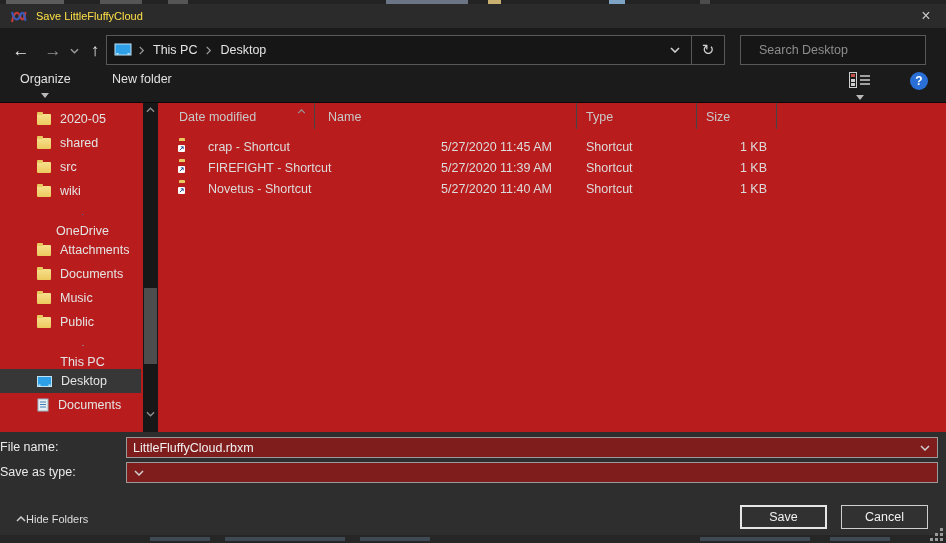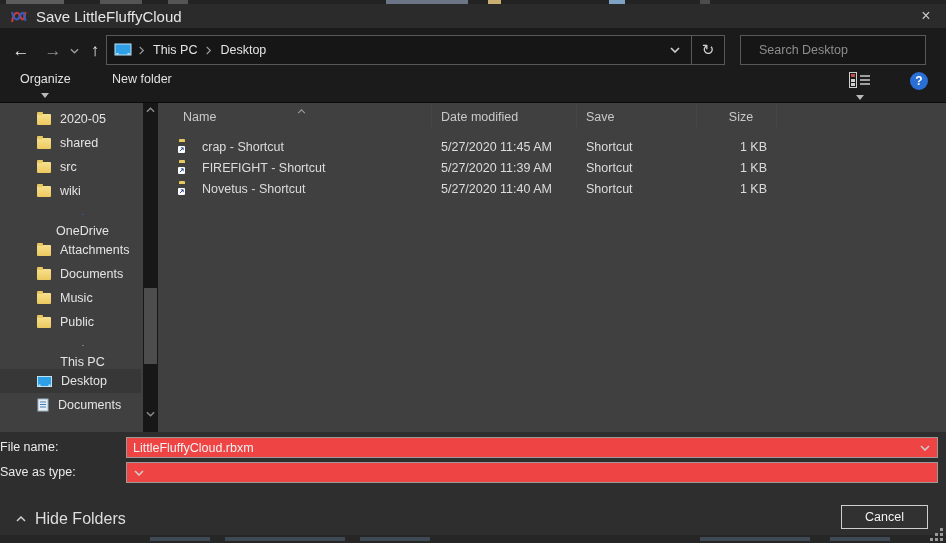--- a/index.html
+++ b/index.html
@@ -9,21 +9,21 @@
     background:#0e0e0e; font-family:"Liberation Sans",sans-serif;
     color:#e6e6e6; font-size:13px; -webkit-font-smoothing:antialiased;
   }
   
   .top-sliver { position:absolute; left:0; top:0; width:946px; height:4px; background:#232323; }
   .top-sliver span { position:absolute; top:0; height:4px; }
   
   .titlebar { position:absolute; left:0; top:4px; width:946px; height:24px; background:#2b2b2b;
               display:flex; align-items:center; padding-left:10px; }
   .app-icon { width:17px; height:15px; flex:0 0 auto; }
-  .title-text { margin-left:9px; font-size:15px; color:#e5e5e5; }
+  .title-text { margin-left:9px; font-size:11px; color:#fde047; }
   .close-btn { position:absolute; right:6px; top:0; width:28px; height:24px; display:flex;
                align-items:center; justify-content:center; color:#c8c8c8; font-size:16px; cursor:default;}
   
   .navbar { position:absolute; left:0; top:28px; width:946px; height:44px; background:#1b1b1b; }
   .nav-btn { position:absolute; top:8px; height:30px; display:flex; align-items:center;
              justify-content:center; font-size:17px; }
   .addrbar { position:absolute; left:106px; top:7px; width:619px; height:30px;
              background:#161616; border:1px solid #585858; display:flex; align-items:center; }
   .crumb-icon-wrap { margin:0 6px 0 7px; display:flex; align-items:center; }
   .crumb { padding:0 8px; font-size:12.5px; color:#e4e4e4; line-height:28px; }
@@ -47,21 +47,21 @@
               border-top:5px solid #b9b9b9; }
   .help-circle { width:18px; height:18px; border-radius:50%; background:#2a6fd6; color:#fff;
                  font-size:12px; font-weight:bold; display:flex; align-items:center; justify-content:center; }
   
   .details-ico { position:relative; width:22px; height:16px; }
   .details-ico .col { position:absolute; left:0; top:0; width:8px; height:16px; border:1px solid #cfcfcf; }
   .details-ico .sq { position:absolute; left:2px; width:4px; height:3px; background:#cfcfcf; }
   .details-ico .sq.red { background:#c4524a; }
   .details-ico .ln { position:absolute; left:11px; width:10px; height:2px; background:#9f9f9f; }
   
-  .main { position:absolute; left:0; top:103px; width:946px; height:329px; background:#404040; }
+  .main { position:absolute; left:0; top:103px; width:946px; height:329px; background:#b91c1c; }
   .sidebar { position:absolute; left:0; top:0; width:158px; height:329px; }
   .side-item { position:relative; height:24px; display:flex; align-items:center; gap:9px;
                font-size:12.5px; color:#e4e4e4; width:141px; }
   .side-item.lvl1 { padding-left:24px;flex-direction:column; }
   .side-item.lvl2 { padding-left:37px; }
   .side-item.gap { margin-top:11px; }
   .side-item.selected { background:#373737; }
   .sidebar-inner { padding-top:4px; }
   
   .folder { position:relative; width:14px; height:11px; background:linear-gradient(#f7e08d,#ecc95e);
@@ -75,41 +75,41 @@
   .scroll-thumb { position:absolute; left:1px; top:185px; width:13px; height:76px; background:#4d4d4d; }
   .scroll-caret { position:absolute; left:0; width:15px; height:14px; display:flex;
                   align-items:center; justify-content:center; }
   
   .filelist { position:absolute; left:170px; top:0; width:776px; height:329px; }
   .col-header { position:absolute; left:0; top:0; width:776px; height:26px; display:flex; }
   .hcell { font-size:12.5px; color:#c9c9c9; padding-top:7px; border-right:1px solid #454545; }
   .hcell.c-name { width:262px; padding-left:13px; }
   .hcell.c-date { width:145px; padding-left:9px; }
   .hcell.c-type { width:120px; padding-left:9px; }
-  .hcell.c-size { width:80px;  padding-left:9px;text-align:center; }
+  .hcell.c-size { width:80px;  padding-left:9px; }
   .sort-caret { position:absolute; left:127px; top:-1px; }
   .rows { position:absolute; left:0; top:33px; width:776px; }
   .frow { height:21px; display:flex; align-items:center; font-size:12.5px; color:#dcdcdc; }
-  .fcell-name { width:262px; display:flex; align-items:center; gap:9px; padding-left:9px; }
+  .fcell-name { width:262px; display:flex; align-items:flex-start; gap:15px; padding-left:9px; }
   .fcell-date { width:145px; padding-left:9px; }
   .fcell-type { width:120px; padding-left:9px; }
   .fcell-size { width:80px; text-align:right; padding-right:10px; }
   .row-icon { position:relative; width:14px; height:11px; flex:0 0 auto; }
   
   .bottom-panel { position:absolute; left:0; top:432px; width:946px; height:103px; background:#2e2e2e; }
   .field-label { position:absolute; left:0; width:120px; font-size:12.5px;
                  color:#eaeaea; line-height:21px; }
-  .field-box { position:absolute; left:126px; width:812px; height:21px; background:#ef4444;
+  .field-box { position:absolute; left:126px; width:812px; height:21px; background:#7f1d1d;
                border:1px solid #9a9a9a; display:flex; align-items:center; }
   .field-box input { flex:1; background:transparent; border:none; outline:none; color:#f2f2f2;
                      font:12.5px "Liberation Sans",sans-serif; padding:0 6px; }
   .field-box .value { flex:1; padding:0 6px; font-size:12.5px; color:#f2f2f2; white-space:nowrap; }
   .box-chev { width:24px; display:flex; align-items:center; justify-content:center; align-self:stretch; }
   .hide-folders { position:absolute; left:16px; top:76px; height:22px; display:flex;
-                  align-items:center; gap:9px; font-size:16px; color:#dedede; }
+                  align-items:center; font-size:11px; color:#dedede; }
   .dlg-btn { position:absolute; top:73px; width:87px; height:24px; background:#313131;
              border:1px solid #cfcfcf; color:#f2f2f2; font:12.5px "Liberation Sans",sans-serif;
              display:flex; align-items:center; justify-content:center; }
   .dlg-btn.primary { border:2px solid #e6e6e6; }
   
   .bottom-sliver { position:absolute; left:0; top:535px; width:946px; height:8px; background:#262626; overflow:hidden; }
   .bottom-sliver i { position:absolute; top:2px; height:4px; background:#55677a; opacity:.55; filter:blur(.6px); }
   .grip { position:absolute; right:3px; bottom:2px; width:14px; height:14px; }
   .grip b { position:absolute; width:3px; height:3px; background:#9a9a9a; }
 </style>
@@ -308,23 +308,23 @@
       </div>
     </div>
 
     <div class="filelist">
       <div class="sort-caret">
         <svg width="9" height="5" viewBox="0 0 10 6">
             <path d="M1 5 L5 1 L9 5" stroke="#9a9a9a" stroke-width="1.4" fill="none"></path>
           </svg>
       </div>
       <div class="col-header">
+        <div class="hcell c-date">Date modified</div>
         <div class="hcell c-name">Name</div>
-        <div class="hcell c-date">Date modified</div>
-        <div class="hcell c-type">Save</div>
+        <div class="hcell c-type">Type</div>
         <div class="hcell c-size">Size</div>
       </div>
       <div class="rows">
         <div class="frow">
           <div class="fcell-name">
             <span class="row-icon">
               <span class="folder"></span>
               <span class="shortcut-badge">
                   <svg width="5" height="5" viewBox="0 0 6 6">
                     <path d="M1 5 L5 1 M2.2 1 H5 V3.8" stroke="#2a4b9b" stroke-width="1.2" fill="none"></path>
@@ -391,20 +391,23 @@
           </svg>
       </span>
     </div>
 
     <div class="hide-folders">
       <svg width="10" height="6" viewBox="0 0 10 6">
           <path d="M1 5 L5 1 L9 5" stroke="#cfcfcf" stroke-width="1.5" fill="none"></path>
         </svg>
       <span>Hide Folders</span>
     </div>
+    <div class="dlg-btn primary" style="left:740px;">
+        <span>Save</span>
+      </div>
     <div class="dlg-btn" style="left:841px;">
         <span>Cancel</span>
       </div>
   </div>
 
   <div class="bottom-sliver">
     <i style="left:150px;width:60px;"></i>
     <i style="left:225px;width:120px;"></i>
     <i style="left:360px;width:70px;"></i>
     <i style="left:700px;width:110px;"></i>

